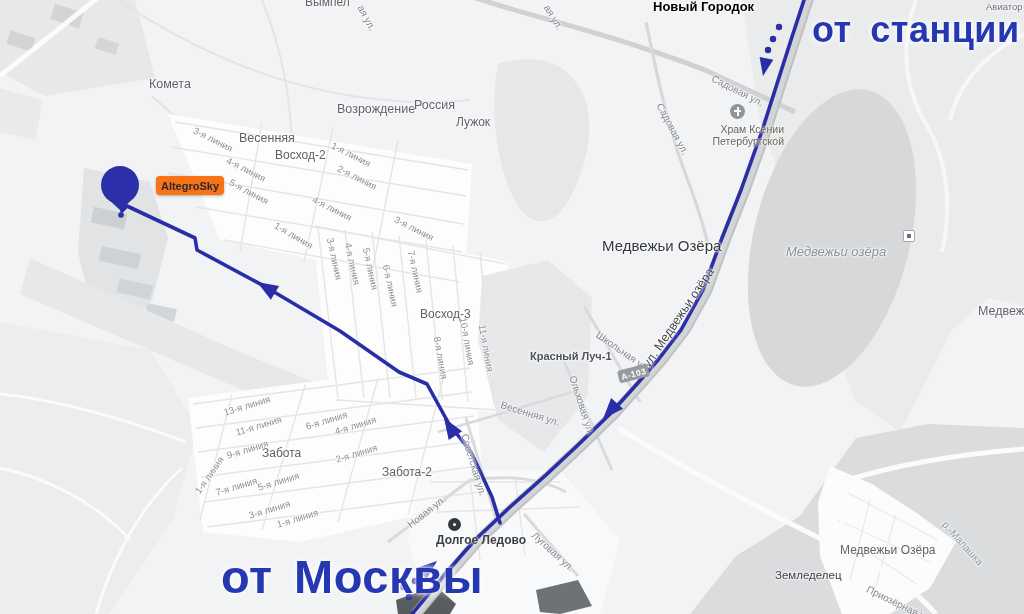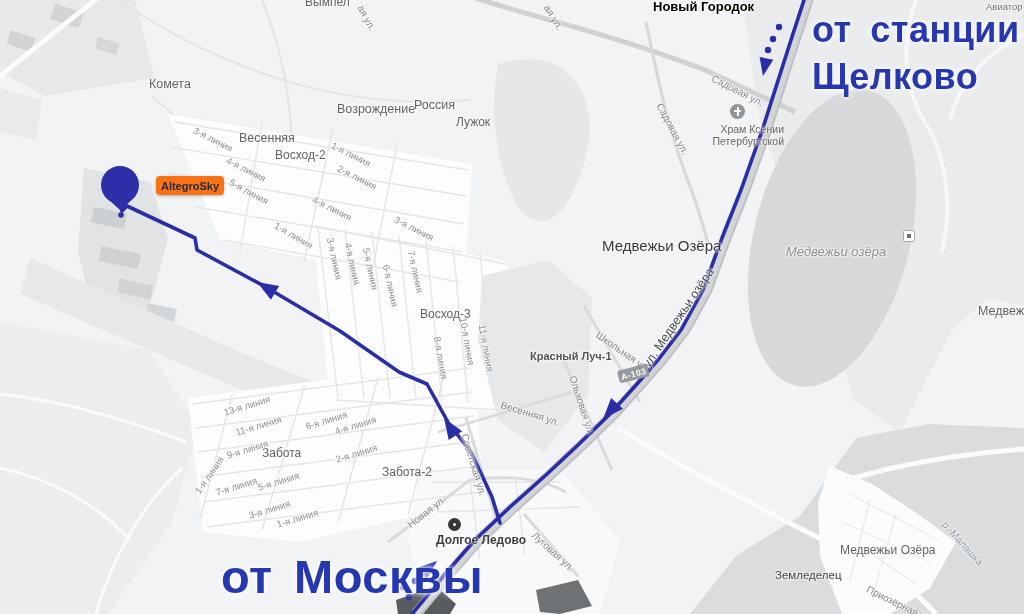--- a/index.html
+++ b/index.html
@@ -202,17 +202,16 @@
   <span class="landmark-icon"></span>
 
   <div class="shield">
     <span>А-103</span>
   </div>
 
   <div class="pin-label">AltegroSky</div>
 
   <div class="anno" id="anno-station">
     <span style="display:block">от станции</span>
-    <span style="display:block">Щелково</span>
   </div>
   <div class="anno" id="anno-moscow">от Москвы</div>
 
 </div>
 
 </body></html>

